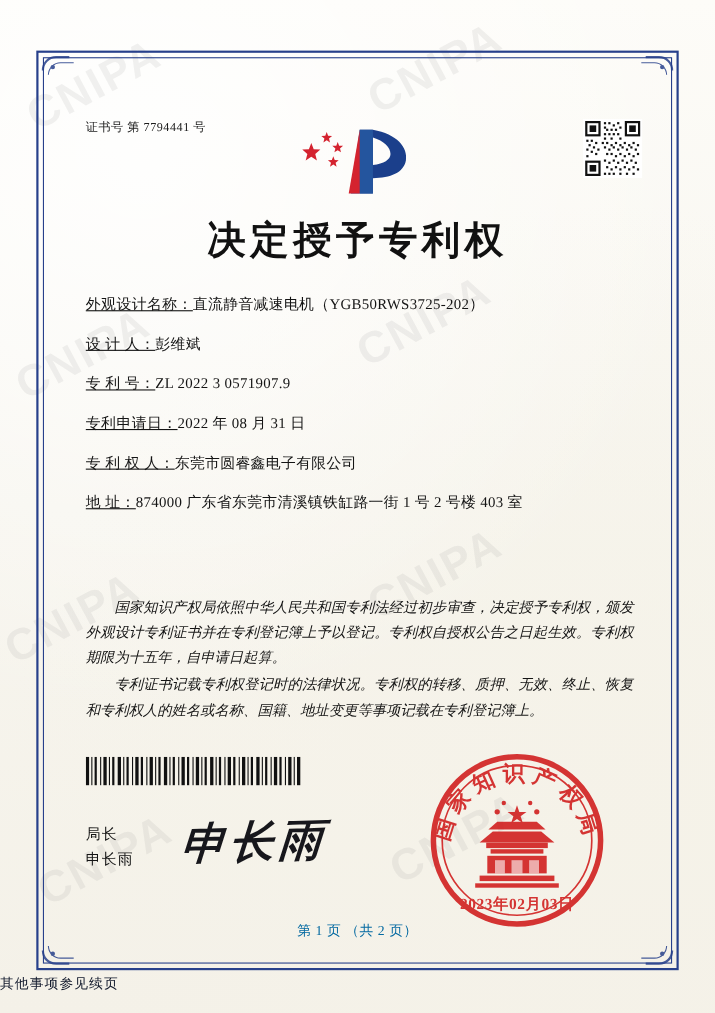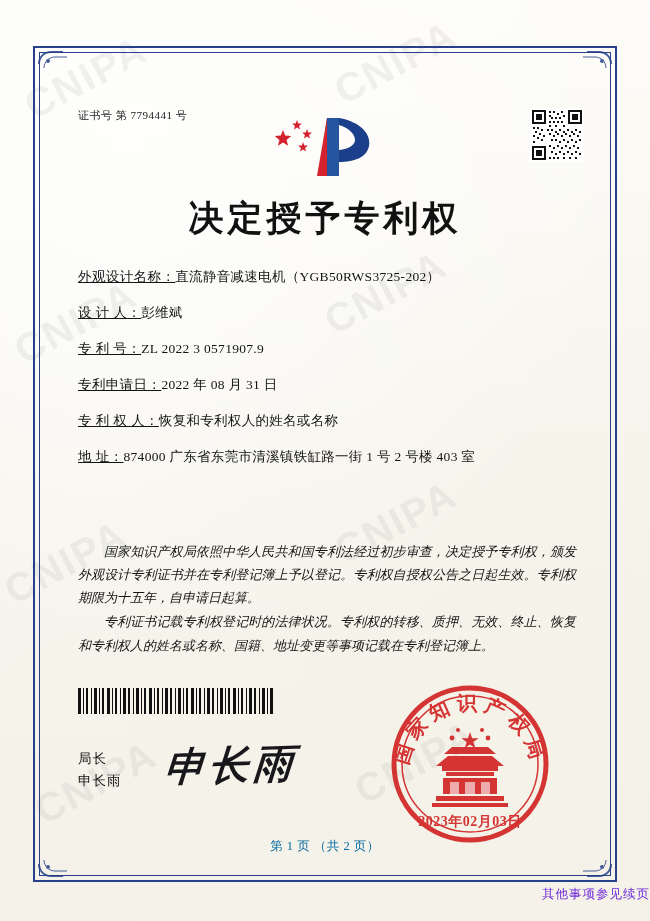--- a/index.html
+++ b/index.html
@@ -247,23 +247,23 @@
     font-size: 12.5px;
     color: #0369a1;
     letter-spacing: 0.5px;
   }
 
   .footer-note {
     position: absolute;
     left: 0;
     right: 0;
     top: 886px;
-    text-align: right;
+    text-align: left;
     font-size: 12.5px;
-    color: #6d28d9;
+    color: #0f172a;
     letter-spacing: 1px;
   }
 </style>
 </head>
 <body>
 
 <div class="page">
   <div class="paper-tint"></div>
 
   <div class="watermark wm1">CNIPA</div>
@@ -432,21 +432,21 @@
       <div class="field-row">
         <span class="field-label">专  利  号：</span>
         <span class="field-value">ZL 2022 3 0571907.9</span>
       </div>
       <div class="field-row">
         <span class="field-label">专利申请日：</span>
         <span class="field-value">2022 年 08 月 31 日</span>
       </div>
       <div class="field-row">
         <span class="field-label">专 利 权 人：</span>
-        <span class="field-value">恢复和专利权人的姓名或名称</span>
+        <span class="field-value">东莞市圆睿鑫电子有限公司</span>
       </div>
       <div class="field-row">
         <span class="field-label">地      址：</span>
         <span class="field-value">874000 广东省东莞市清溪镇铁缸路一街 1 号 2 号楼 403 室</span>
       </div>
     </div>
 
     <div class="paragraphs">
       <p>国家知识产权局依照中华人民共和国专利法经过初步审查，决定授予专利权，颁发外观设计专利证书并在专利登记簿上予以登记。专利权自授权公告之日起生效。专利权期限为十五年，自申请日起算。</p>
       <p>专利证书记载专利权登记时的法律状况。专利权的转移、质押、无效、终止、恢复和专利权人的姓名或名称、国籍、地址变更等事项记载在专利登记簿上。</p>

